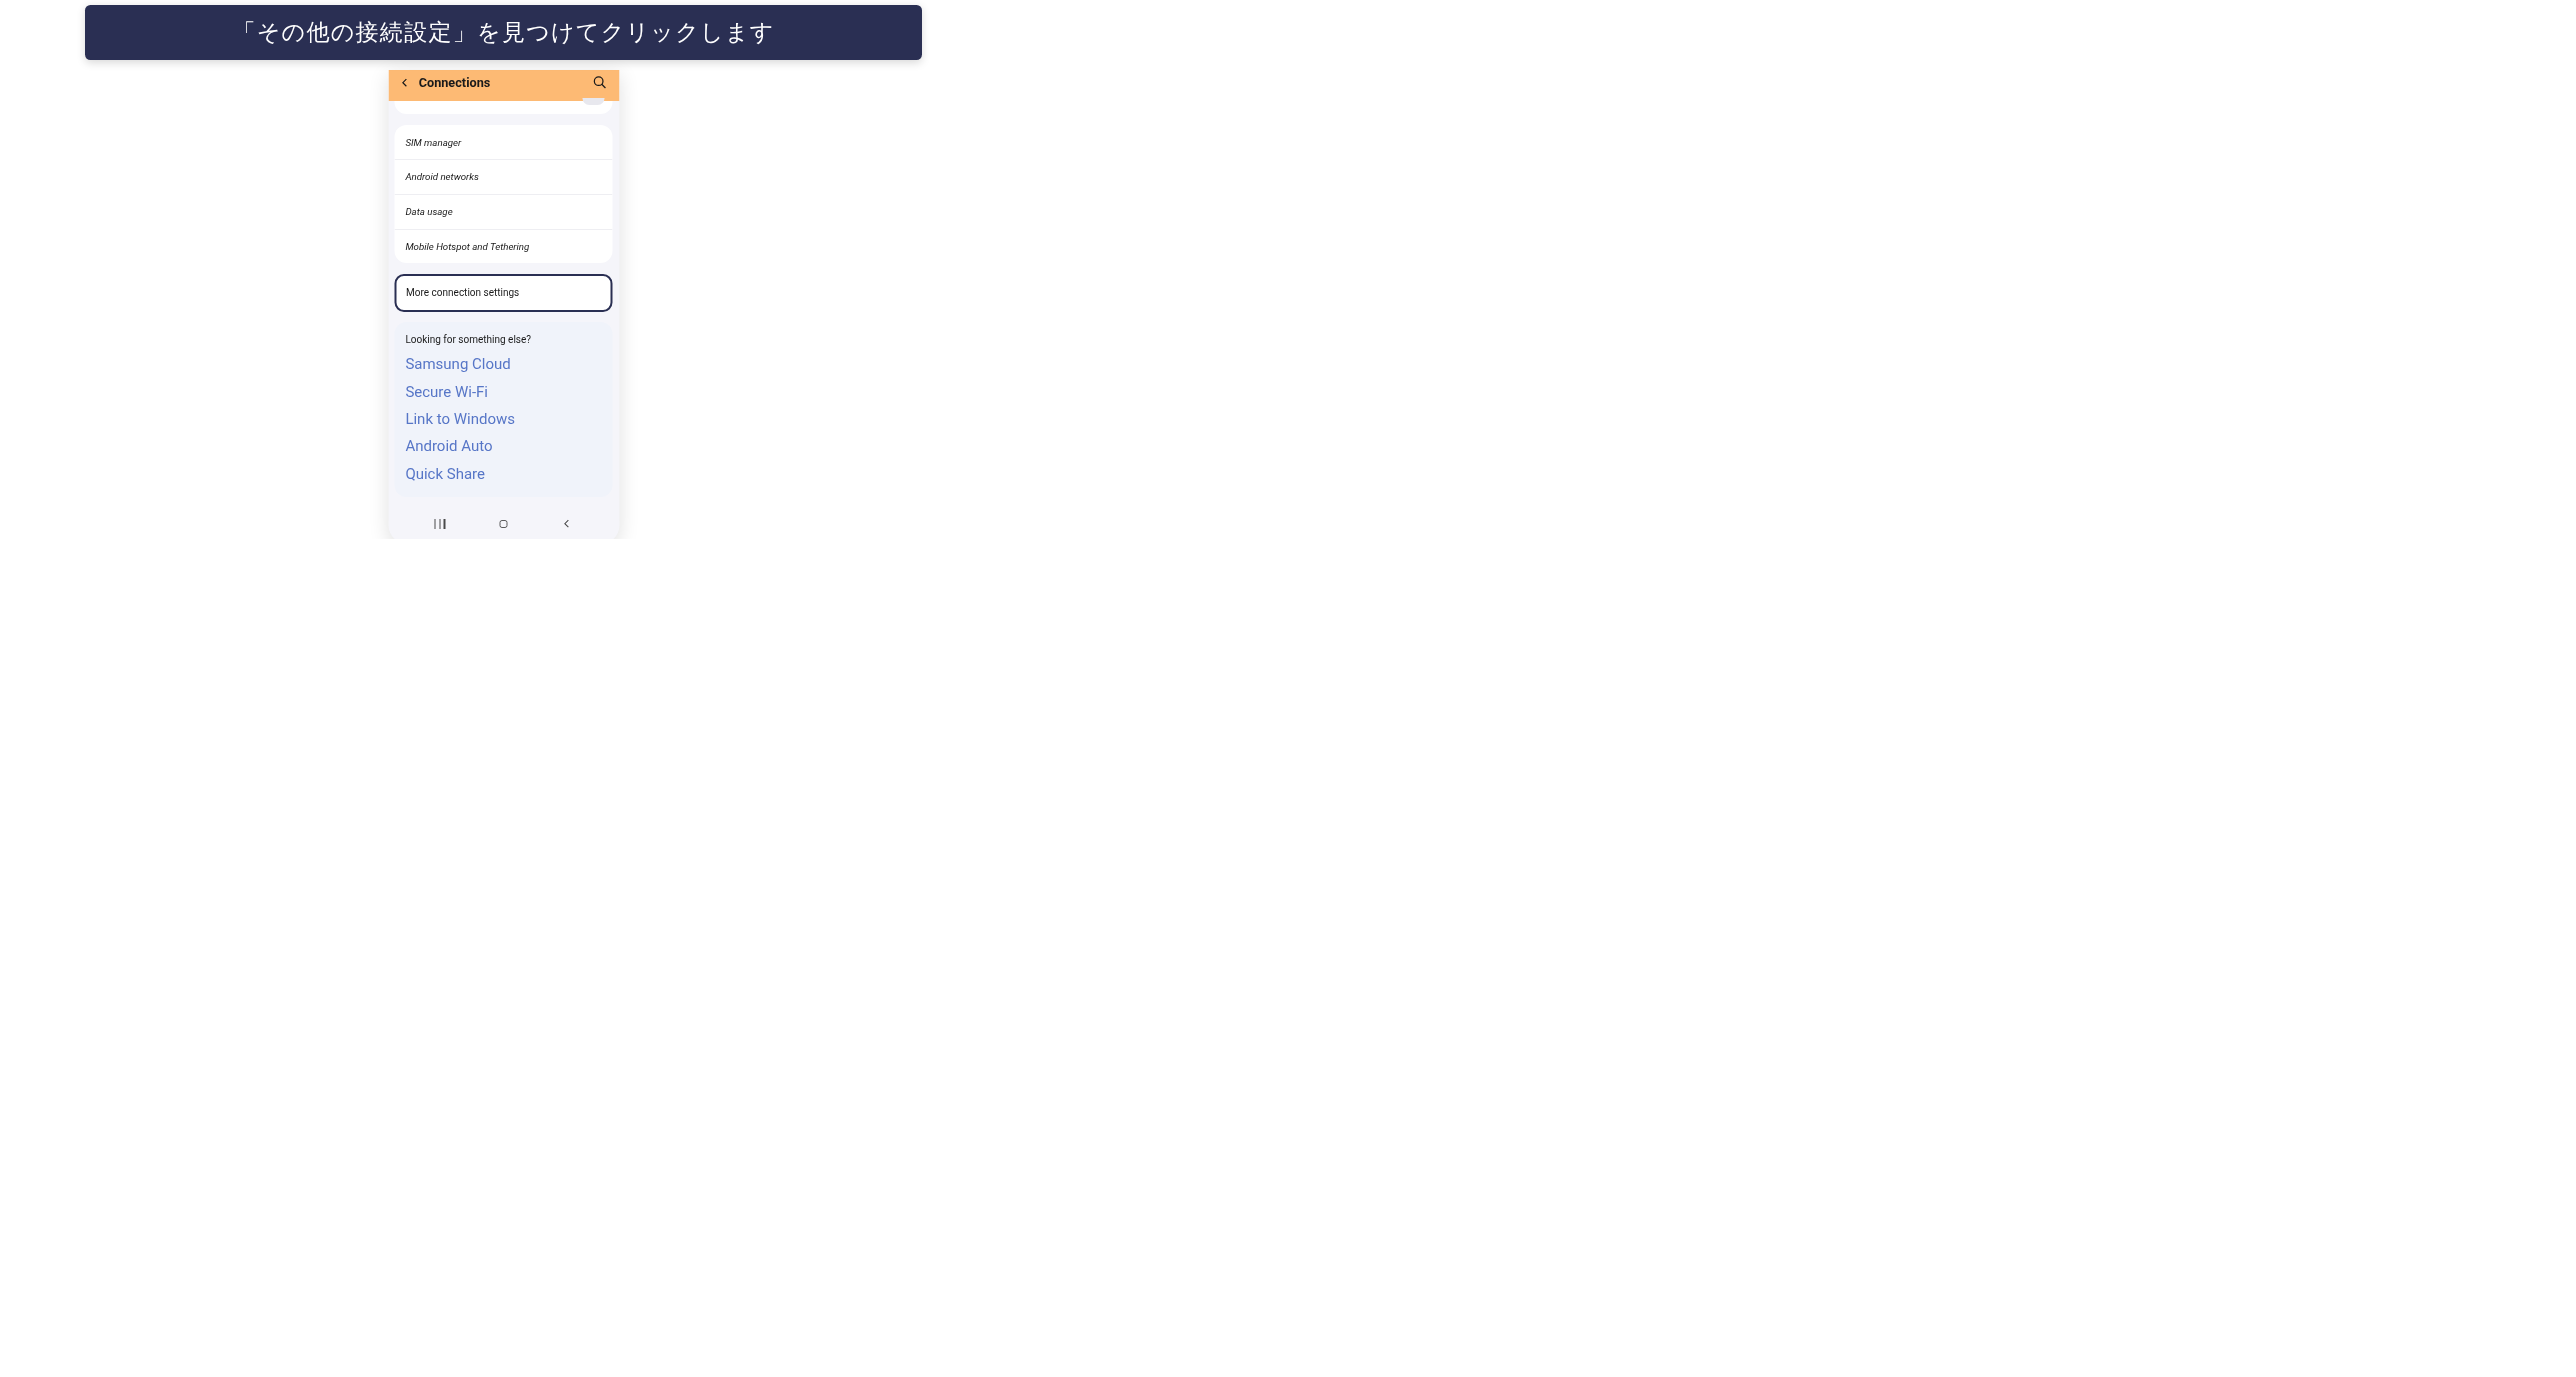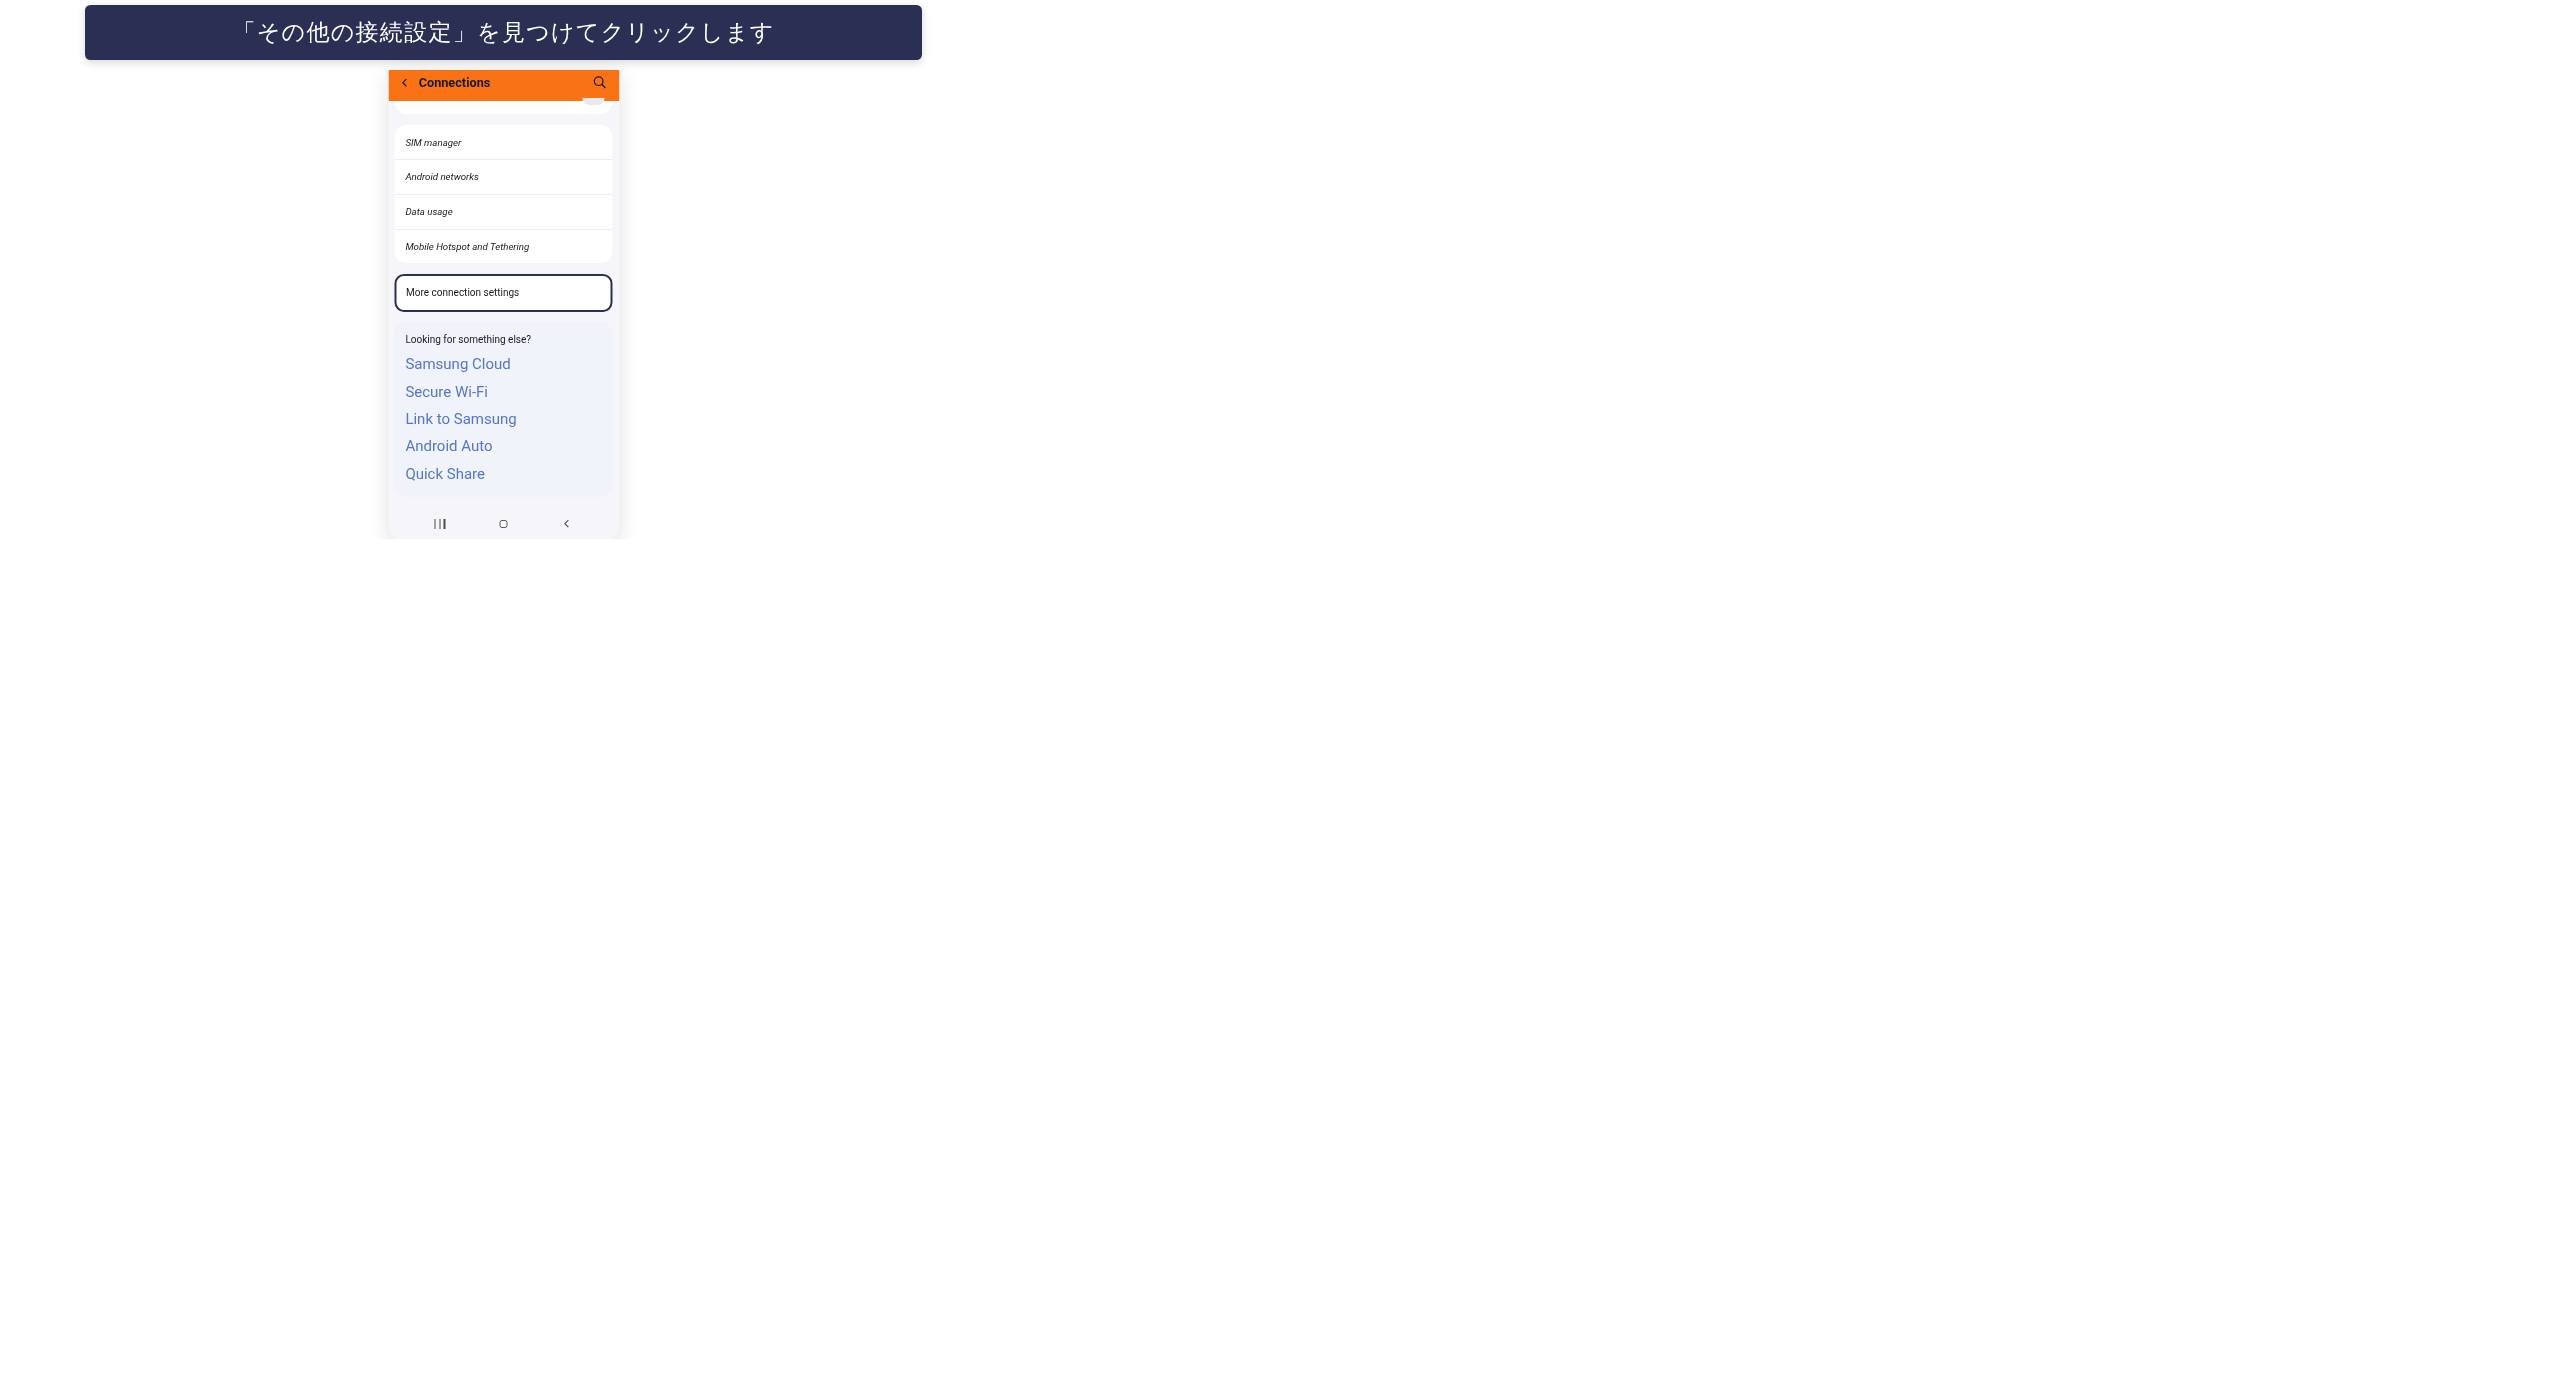--- a/index.html
+++ b/index.html
@@ -42,21 +42,21 @@
       border-radius: 0 0 19px 19px;
       box-shadow: 0 5.4px 20px rgba(0,0,0,0.12);
       overflow: hidden;
       padding-bottom: 5.4px;
     }
     
     .header-bar {
       display: flex;
       align-items: center;
       padding: 5.4px 12px 10.7px 12px;
-      background: #f97316;
+      background: #fdba74;
       gap: 8px;
     }
     
     .back-icon {
       width: 10.7px;
       height: 10.7px;
       display: flex;
       align-items: center;
       justify-content: center;
       cursor: pointer;
@@ -238,21 +238,21 @@
 
   <div class="suggestions-group">
     <div class="suggestions-title">Looking for something else?</div>
     <a class="suggestion-link">
       <span>Samsung Cloud</span>
     </a>
     <a class="suggestion-link">
       <span>Secure Wi-Fi</span>
     </a>
     <a class="suggestion-link">
-      <span>Link to Samsung</span>
+      <span>Link to Windows</span>
     </a>
     <a class="suggestion-link">
       <span>Android Auto</span>
     </a>
     <a class="suggestion-link">
       <span>Quick Share</span>
     </a>
   </div>
 
   <div class="nav-bar">

